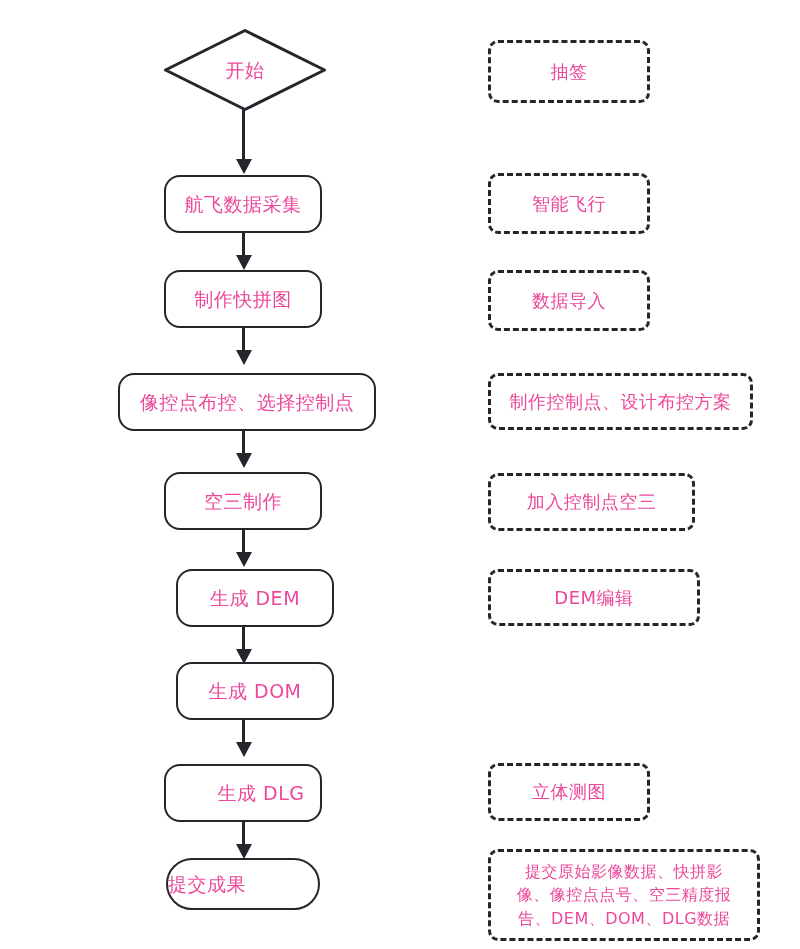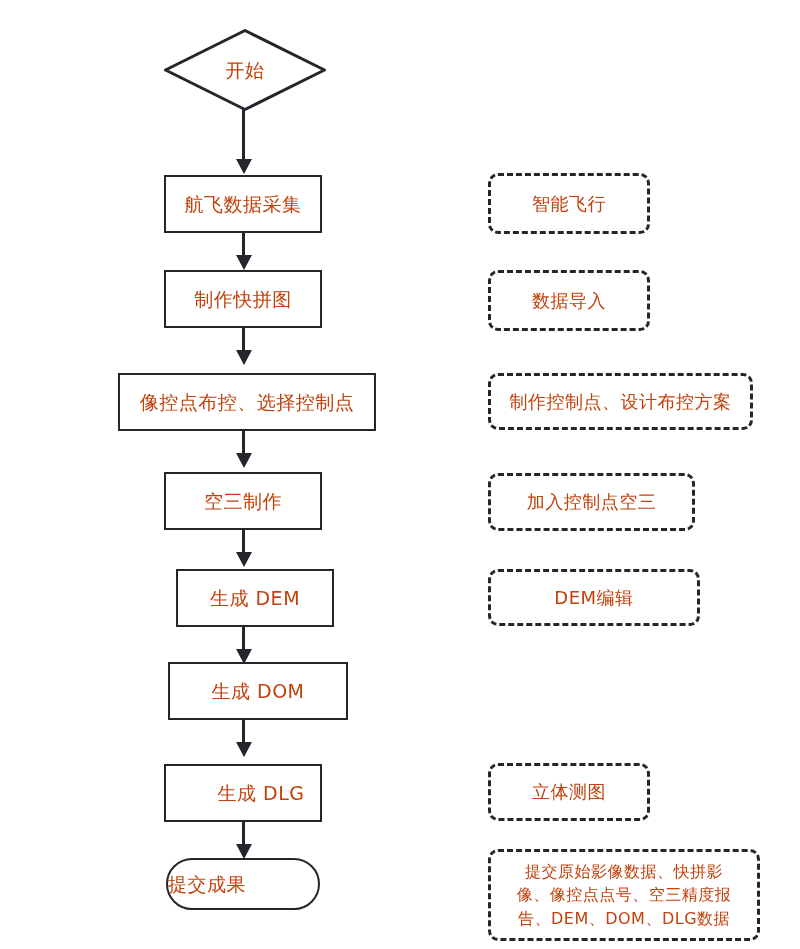--- a/index.html
+++ b/index.html
@@ -11,37 +11,37 @@
     position: relative;
     width: 800px;
     height: 949px;
     background: #ffffff;
     font-family: "DejaVu Sans", "Liberation Sans", sans-serif;
     overflow: hidden;
   }
 
   
   .node-label {
-    color: #c2410c;
+    color: #ec4899;
     font-size: 19px;
     line-height: 1.28;
     text-align: center;
     white-space: pre-line;
     letter-spacing: 0.5px;
   }
 
   
   .proc {
     position: absolute;
     box-sizing: border-box;
     display: flex;
     align-items: center;
     justify-content: center;
     border: 2.6px solid #24262b;
-    border-radius: 0;
+    border-radius: 16px;
     background: #ffffff;
   }
 
   
   .pill {
     position: absolute;
     box-sizing: border-box;
     display: flex;
     align-items: center;
     border: 2.6px solid #24262b;
@@ -144,38 +144,41 @@
   <div class="conn" style="left:242px; top:530px; height:32px;"></div>
   <div class="arrowhead" style="left:235.5px; top:552px;"></div>
 
   <div class="proc" style="left:164px; top:569px; width:158px; height:58px;margin-left:12px;">
     <span class="node-label">生成 DEM</span>
   </div>
 
   <div class="conn" style="left:242px; top:627px; height:32px;"></div>
   <div class="arrowhead" style="left:235.5px; top:649px;"></div>
 
-  <div class="proc" style="left:168px; top:662px; width:180px; height:58px;">
+  <div class="proc" style="left:176px; top:662px; width:158px; height:58px;">
     <span class="node-label">生成 DOM</span>
   </div>
 
   <div class="conn" style="left:242px; top:720px; height:32px;"></div>
   <div class="arrowhead" style="left:235.5px; top:742px;"></div>
 
   <div class="proc" style="left:164px; top:764px; width:158px; height:58px;padding-left:36px;">
     <span class="node-label">生成 DLG</span>
   </div>
 
   <div class="conn" style="left:242px; top:822px; height:32px;"></div>
   <div class="arrowhead" style="left:235.5px; top:844px;"></div>
 
   <div class="pill" style="left:166px; top:858px; width:154px; height:52px;">
     <span class="node-label">提交成果</span>
   </div>
 
+  <div class="note" style="left:488px; top:40px; width:162px; height:63px;">
+    <span class="node-label">抽签</span>
+  </div>
 
   <div class="note" style="left:488px; top:173px; width:162px; height:61px;">
     <span class="node-label">智能飞行</span>
   </div>
 
   <div class="note" style="left:488px; top:270px; width:162px; height:61px;">
     <span class="node-label">数据导入</span>
   </div>
 
   <div class="note" style="left:488px; top:373px; width:265px; height:57px;">

